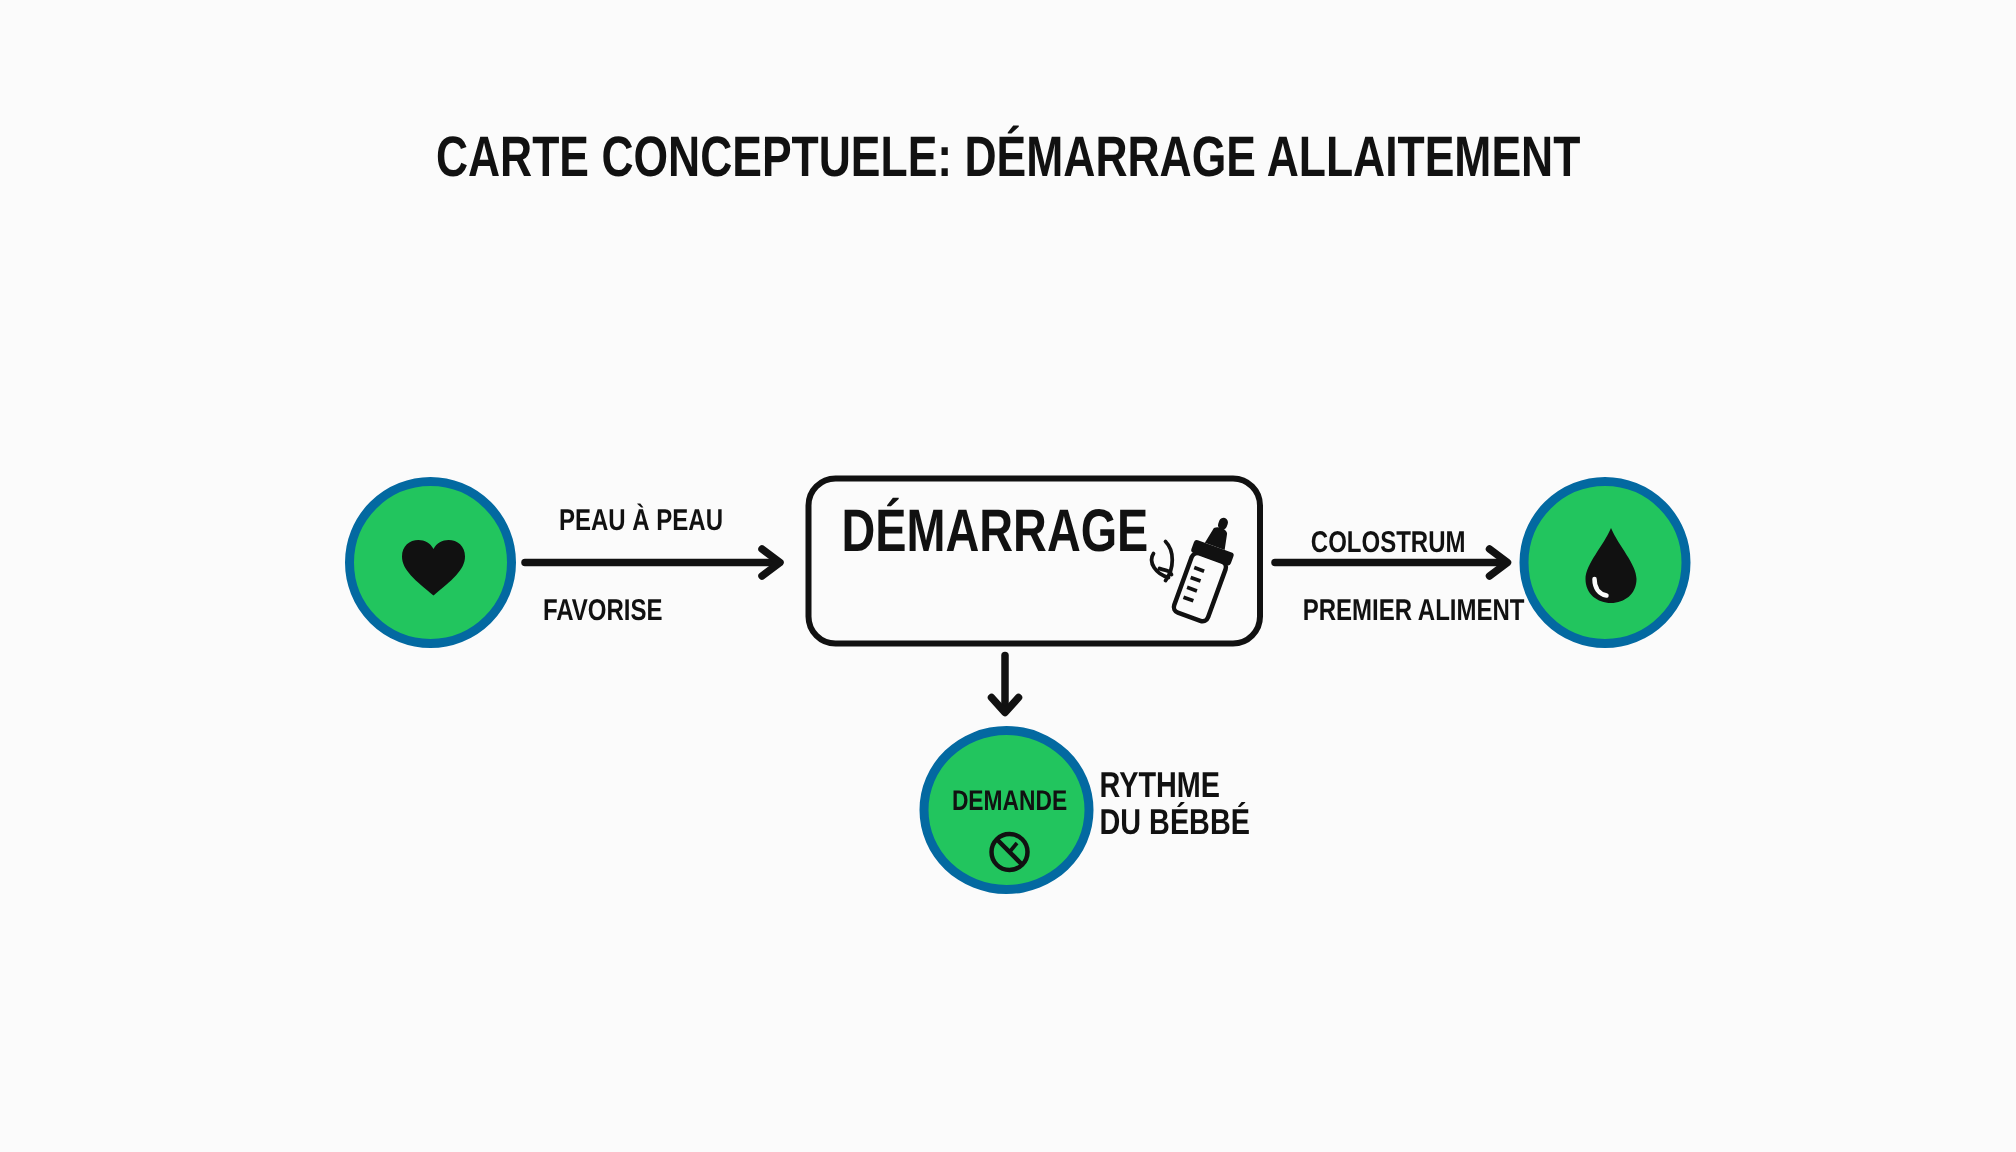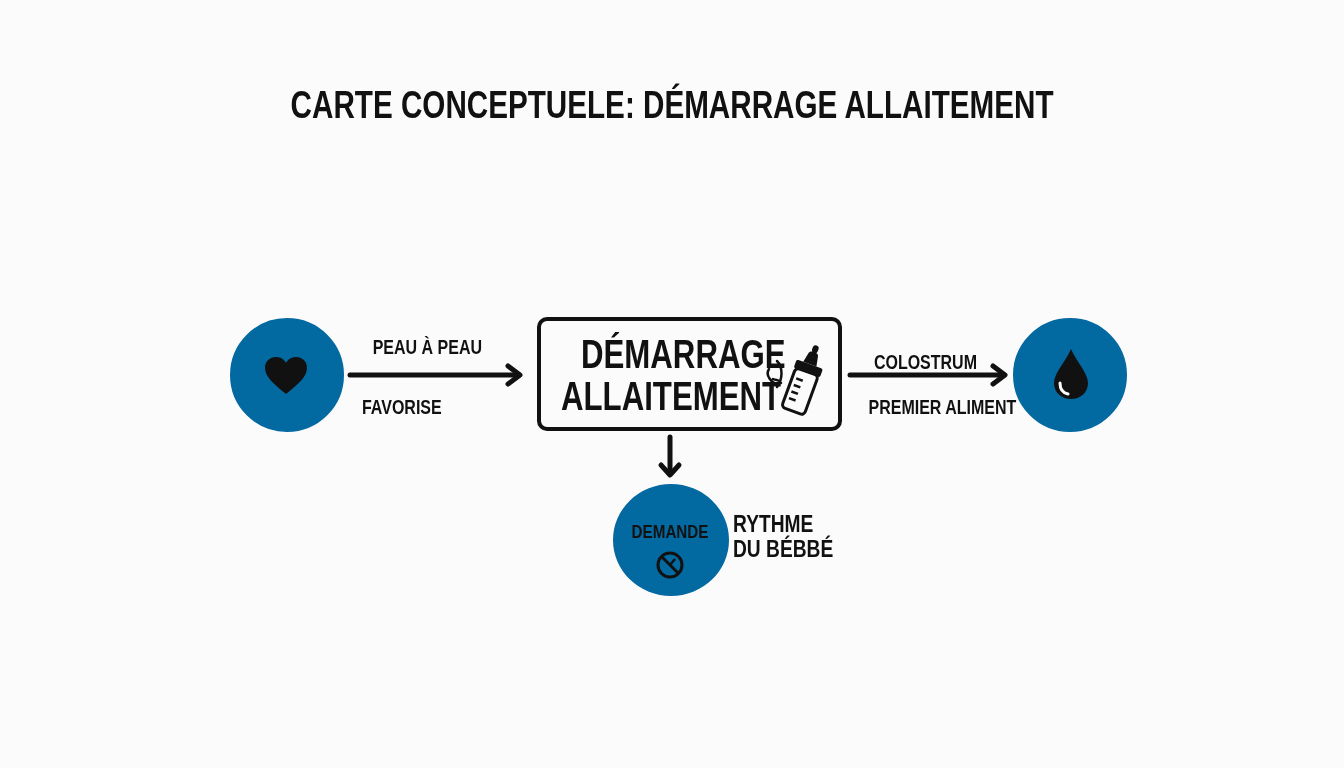--- a/index.html
+++ b/index.html
@@ -6,27 +6,27 @@
   body {
     width: 1344px; height: 768px; position: relative; overflow: hidden;
     background: #fbfbfb; color: #111;
     font-family: "Liberation Sans", "DejaVu Sans", sans-serif;
   }
   .title {
     position: absolute; left: 0; width: 1344px; top: 84px; text-align: center;
   }
   .title span { font-size: 38px; font-weight: bold; letter-spacing: 0px; transform: scaleX(0.78); display: inline-block; transform-origin: center center; white-space: nowrap; }
   .circle {
-    position: absolute; border: 3px solid #0369a1; border-radius: 50%; box-sizing: border-box; background: #0369a1;
+    position: absolute; border: 6px solid #0369a1; border-radius: 50%; box-sizing: border-box; background: #22c55e;
   }
   .label { position: absolute; font-weight: bold; font-size: 20px; white-space: nowrap; }
   .label span { display: inline-block; transform: scaleX(0.8); transform-origin: center center; }
   .box {
     position: absolute; left: 537px; top: 317px; width: 305px; height: 114px;
-    border: 4px solid #111; border-radius: 10px; box-sizing: border-box; background: #fbfbfb; text-align: right;
+    border: 4px solid #111; border-radius: 20px; box-sizing: border-box; background: #fbfbfb;
   }
   .box-text { position: absolute; left: 20px; top: 12px; font-weight: bold; font-size: 40px; line-height: 42px; }
   .box-text div span { display: inline-block; transform: scaleX(0.78); transform-origin: left center; white-space: nowrap; }
   svg { position: absolute; overflow: visible; }
 </style>
 </head>
 <body>
 
 <div class="title">
   <span>CARTE CONCEPTUELE: DÉMARRAGE ALLAITEMENT</span>
@@ -45,21 +45,20 @@
 <div class="label" style="left:352px;top:336px;width:150px;text-align:center;">
   <span>PEAU À PEAU</span>
 </div>
 <div class="label" style="left:352px;top:396px;width:150px;text-align:left;">
   <span>FAVORISE</span>
 </div>
 
 <div class="box">
   <div class="box-text">
     <div><span>DÉMARRAGE</span></div>
-    <div><span>ALLAITEMENT</span></div>
   </div>
   <svg width="60" height="80" style="left:222px;top:18px;" viewBox="0 0 60 80">
     <g fill="none" stroke="#111" stroke-width="2.5" stroke-linecap="round" stroke-linejoin="round">
       <path d="M6 30 C2 36 8 44 16 46 M14 22 C20 28 20 40 14 48 M10 40 C14 42 16 40 18 44"></path>
     </g>
     <g transform="rotate(20 40 44)">
       <rect x="28" y="32" width="24" height="42" rx="4" fill="#fbfbfb" stroke="#111" stroke-width="3"></rect>
       <rect x="26" y="24" width="28" height="9" rx="2" fill="#111"></rect>
       <path d="M33 24 L35 14 C35 10 45 10 45 14 L47 24 Z" fill="#111"></path>
       <rect x="37" y="4" width="6" height="8" rx="3" fill="#111"></rect>

